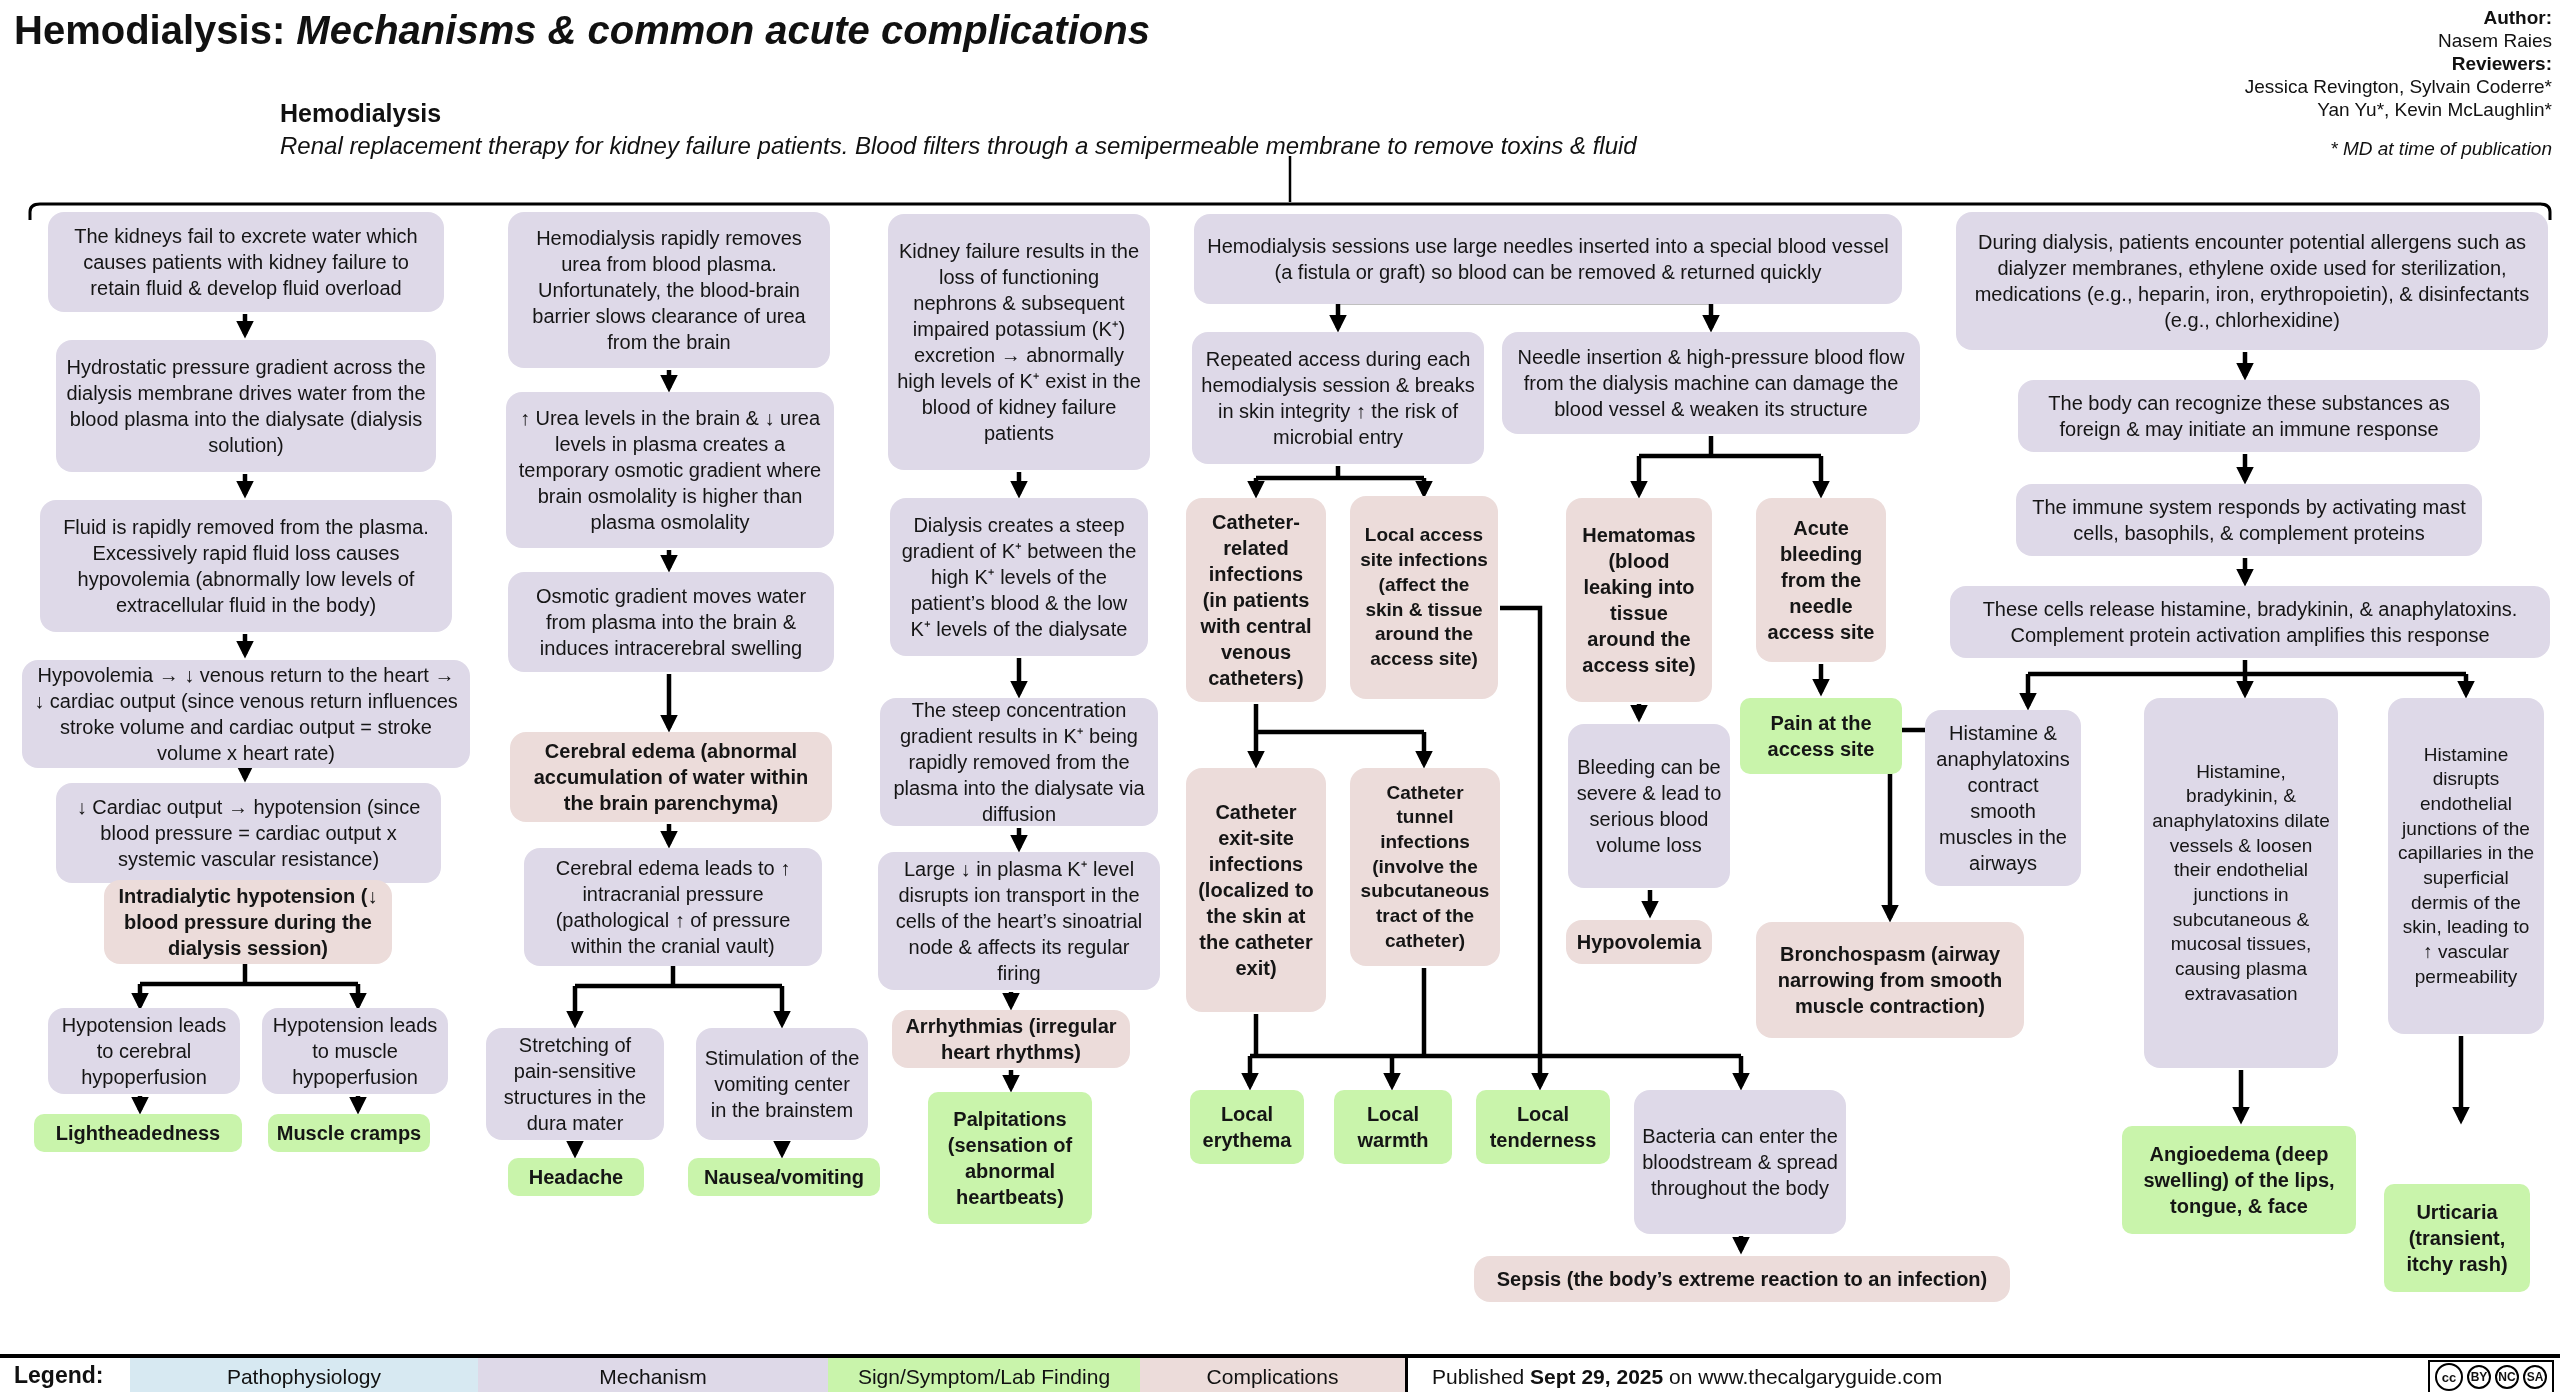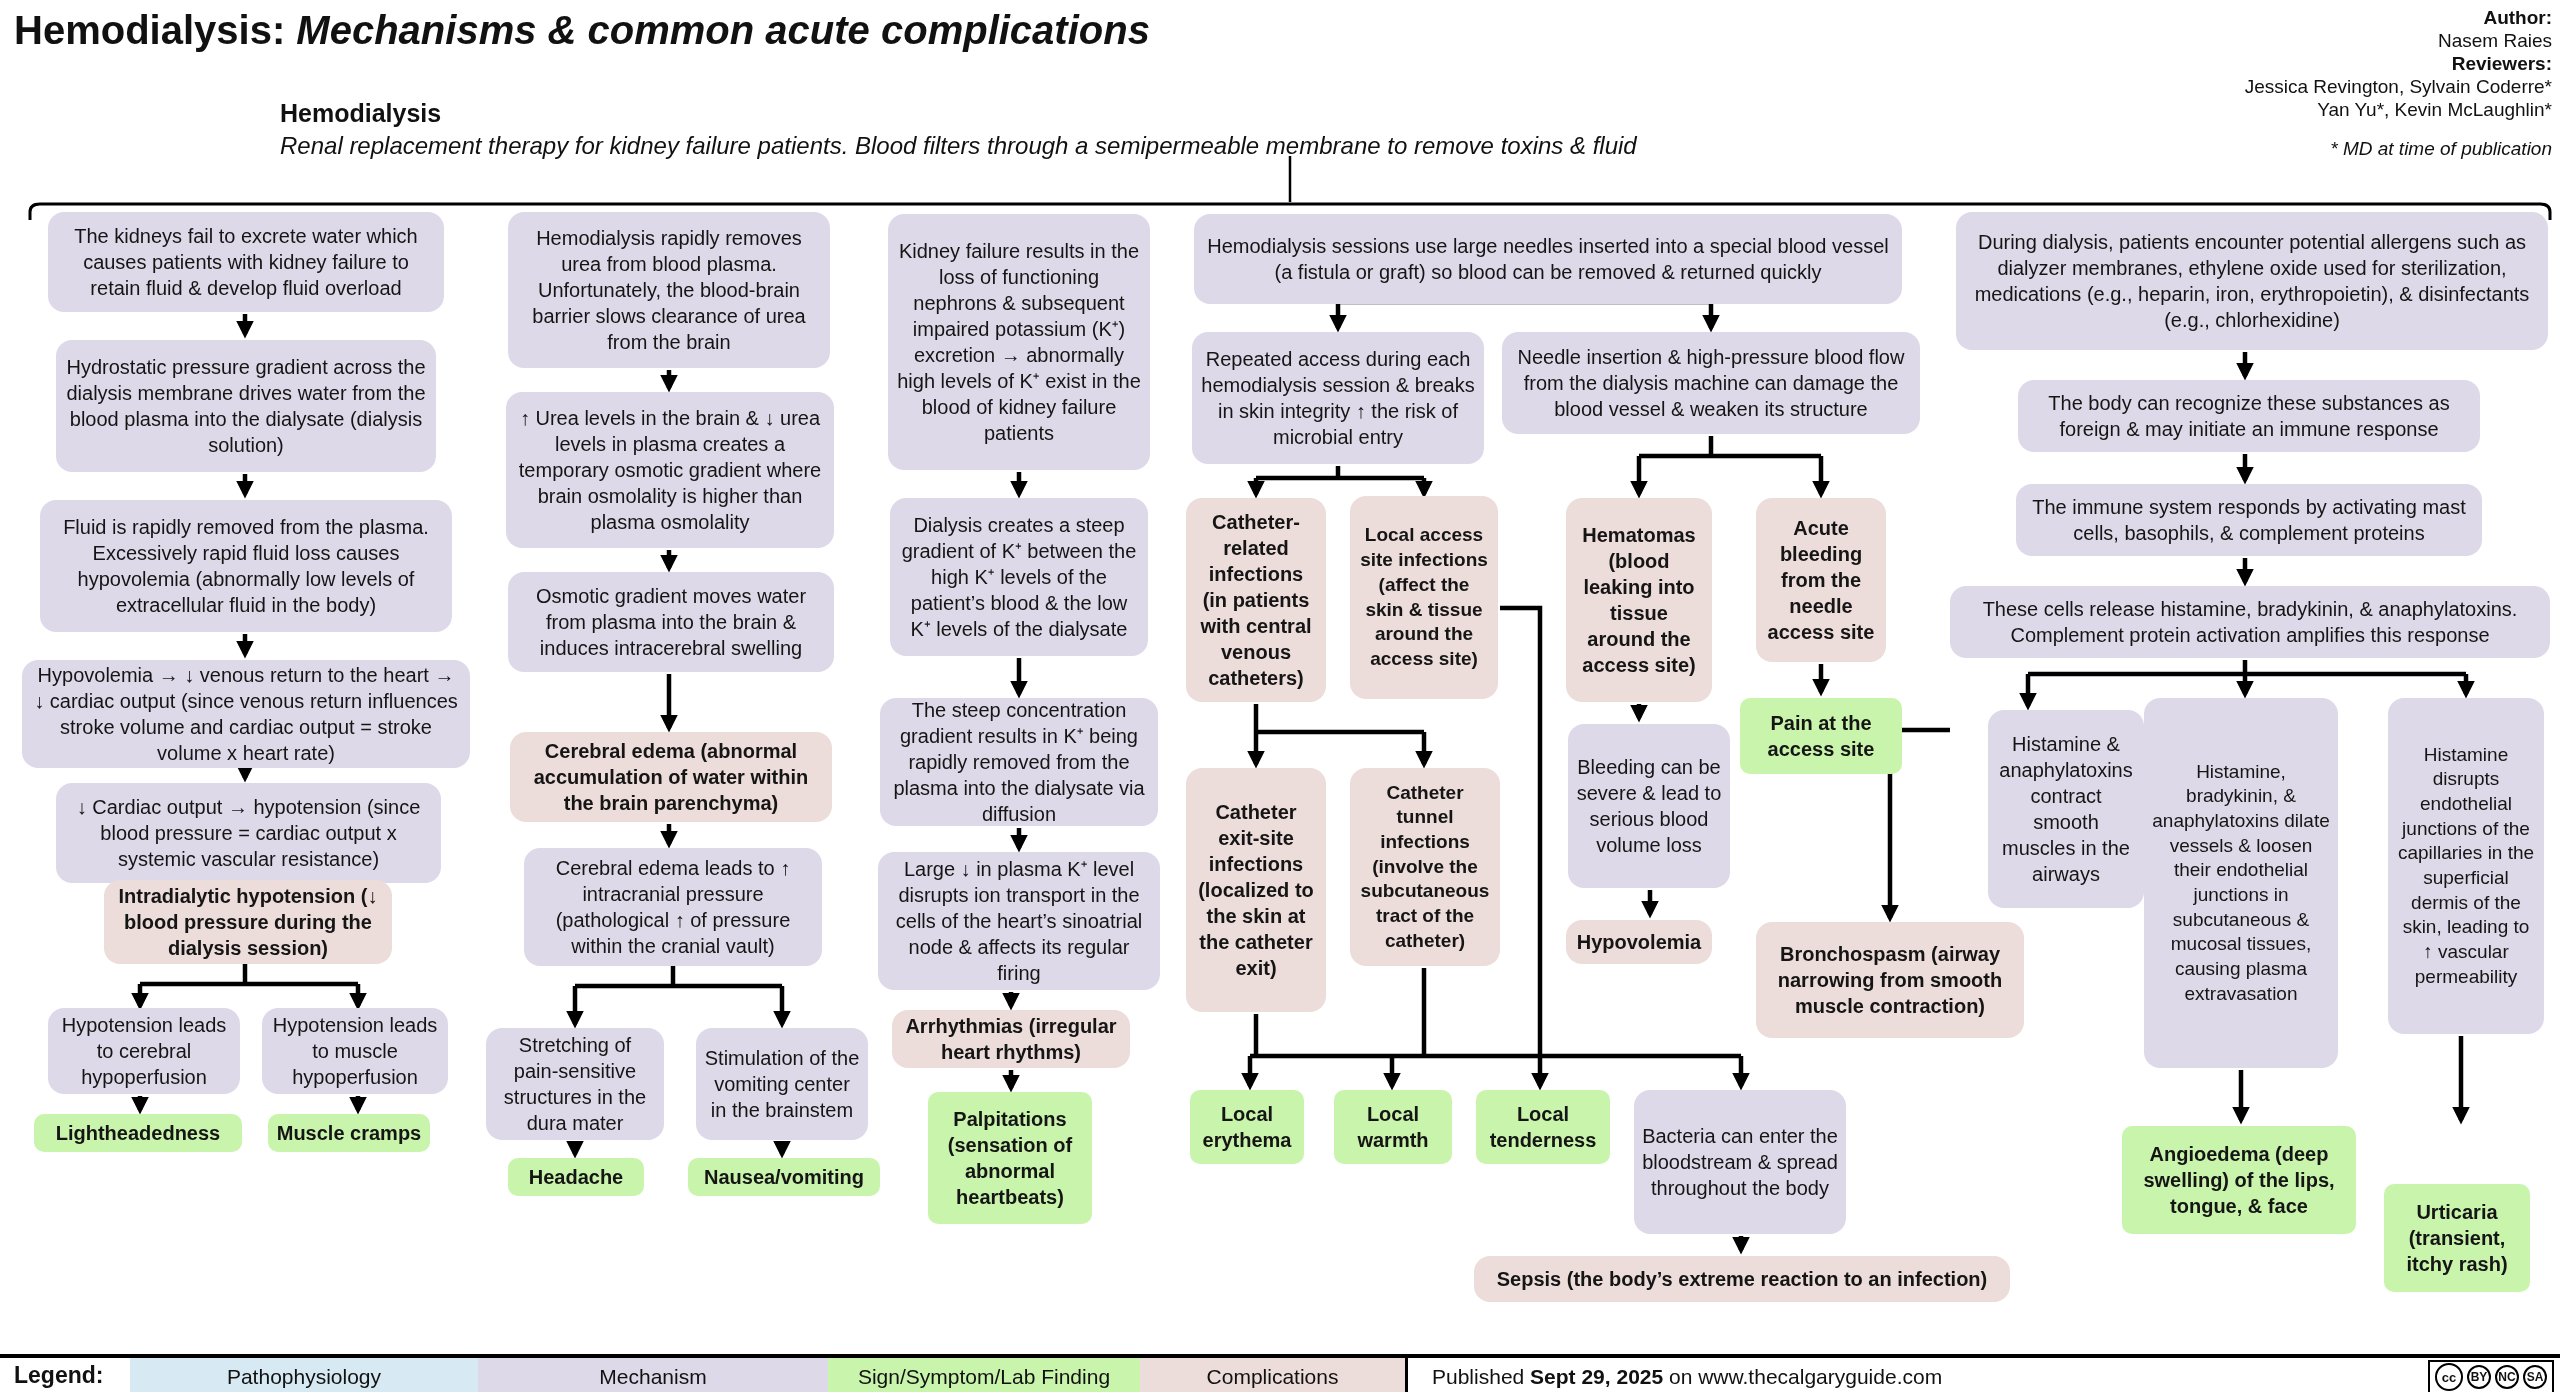--- a/index.html
+++ b/index.html
@@ -186,21 +186,21 @@
   <div class="box sign" style="left:1190px;top:1090px;width:114px;height:74px">Local erythema</div>
   <div class="box sign" style="left:1334px;top:1090px;width:118px;height:74px">Local warmth</div>
   <div class="box sign" style="left:1476px;top:1090px;width:134px;height:74px">Local tenderness</div>
   <div class="box mech" style="left:1634px;top:1090px;width:212px;height:144px">Bacteria can enter the bloodstream &amp; spread throughout the body</div>
   <div class="box comp" style="left:1474px;top:1256px;width:536px;height:46px">Sepsis (the body’s extreme reaction to an infection)</div>
 
   <div class="box mech" style="left:1956px;top:212px;width:592px;height:138px">During dialysis, patients encounter potential allergens such as dialyzer membranes, ethylene oxide used for sterilization, medications (e.g., heparin, iron, erythropoietin), &amp; disinfectants (e.g., chlorhexidine)</div>
   <div class="box mech" style="left:2018px;top:380px;width:462px;height:72px">The body can recognize these substances as foreign &amp; may initiate an immune response</div>
   <div class="box mech" style="left:2016px;top:484px;width:466px;height:72px">The immune system responds by activating mast cells, basophils, &amp; complement proteins</div>
   <div class="box mech" style="left:1950px;top:586px;width:600px;height:72px">These cells release histamine, bradykinin, &amp; anaphylatoxins. Complement protein activation amplifies this response</div>
-  <div class="box mech" style="left:1988px;top:710px;width:156px;height:198px">Histamine &amp; anaphylatoxins contract smooth muscles in the airways</div>
+  <div class="box mech" style="left:1925px;top:710px;width:156px;height:176px">Histamine &amp; anaphylatoxins contract smooth muscles in the airways</div>
   <div class="box mech s19" style="left:2144px;top:698px;width:194px;height:370px">Histamine, bradykinin, &amp; anaphylatoxins dilate vessels &amp; loosen their endothelial junctions in subcutaneous &amp; mucosal tissues, causing plasma extravasation</div>
   <div class="box mech s19" style="left:2388px;top:698px;width:156px;height:336px">Histamine disrupts endothelial junctions of the capillaries in the superficial dermis of the skin, leading to ↑ vascular permeability</div>
   <div class="box sign" style="left:2122px;top:1126px;width:234px;height:108px">Angioedema (deep swelling) of the lips, tongue, &amp; face</div>
   <div class="box sign" style="left:2384px;top:1184px;width:146px;height:108px">Urticaria (transient, itchy rash)</div>
 
   <div class="legendbar">
     <div class="lab">Legend:</div>
     <div class="sw" style="left:130px;width:348px;background:#d7e9f2">Pathophysiology</div>
     <div class="sw" style="left:478px;width:350px;background:#ded9e8">Mechanism</div>
     <div class="sw" style="left:828px;width:312px;background:#c9f4ab">Sign/Symptom/Lab Finding</div>

